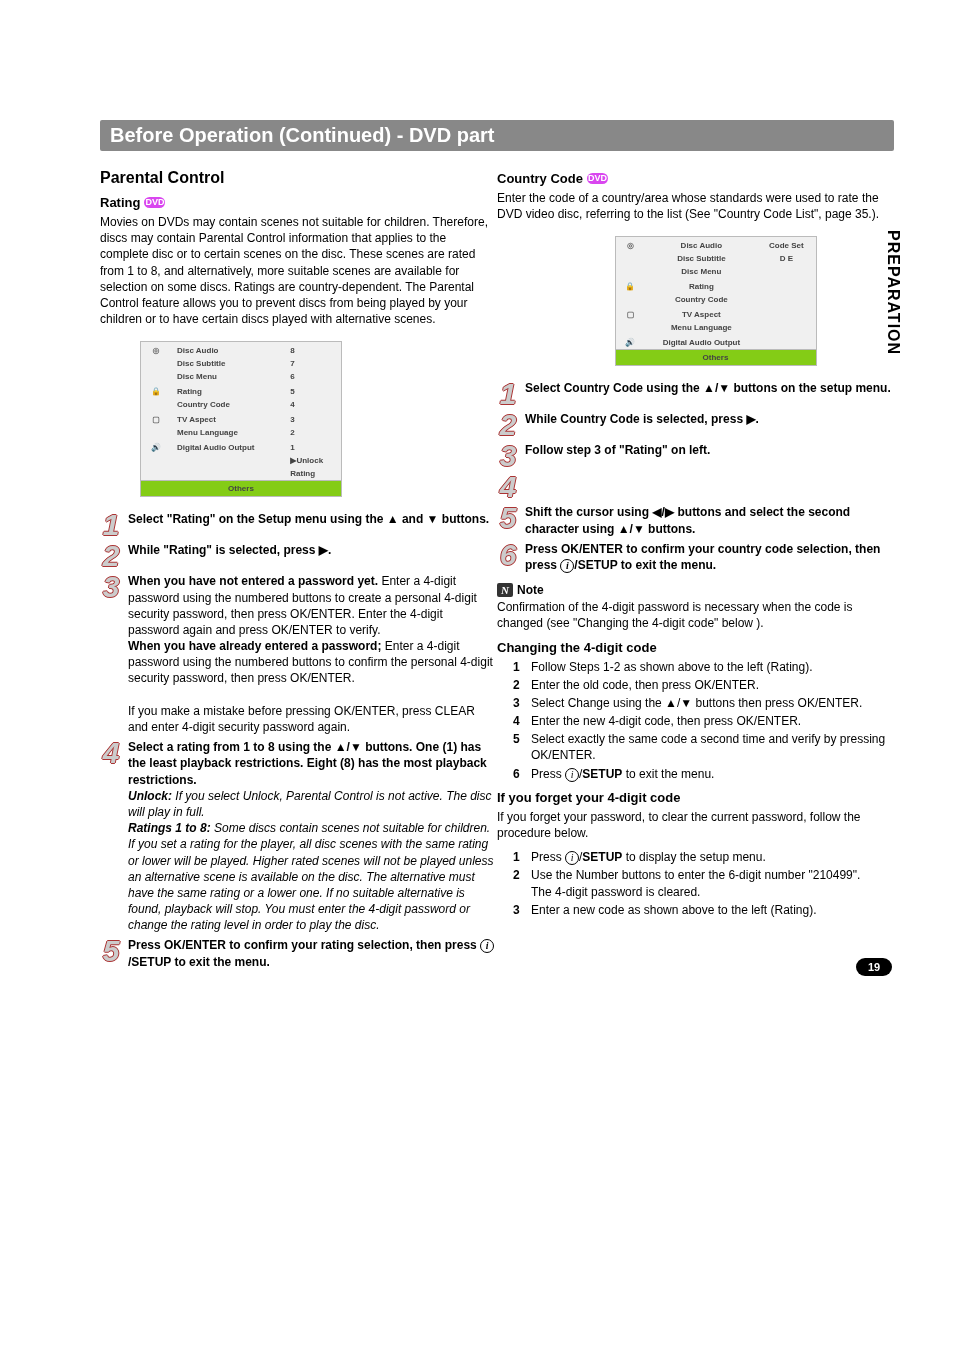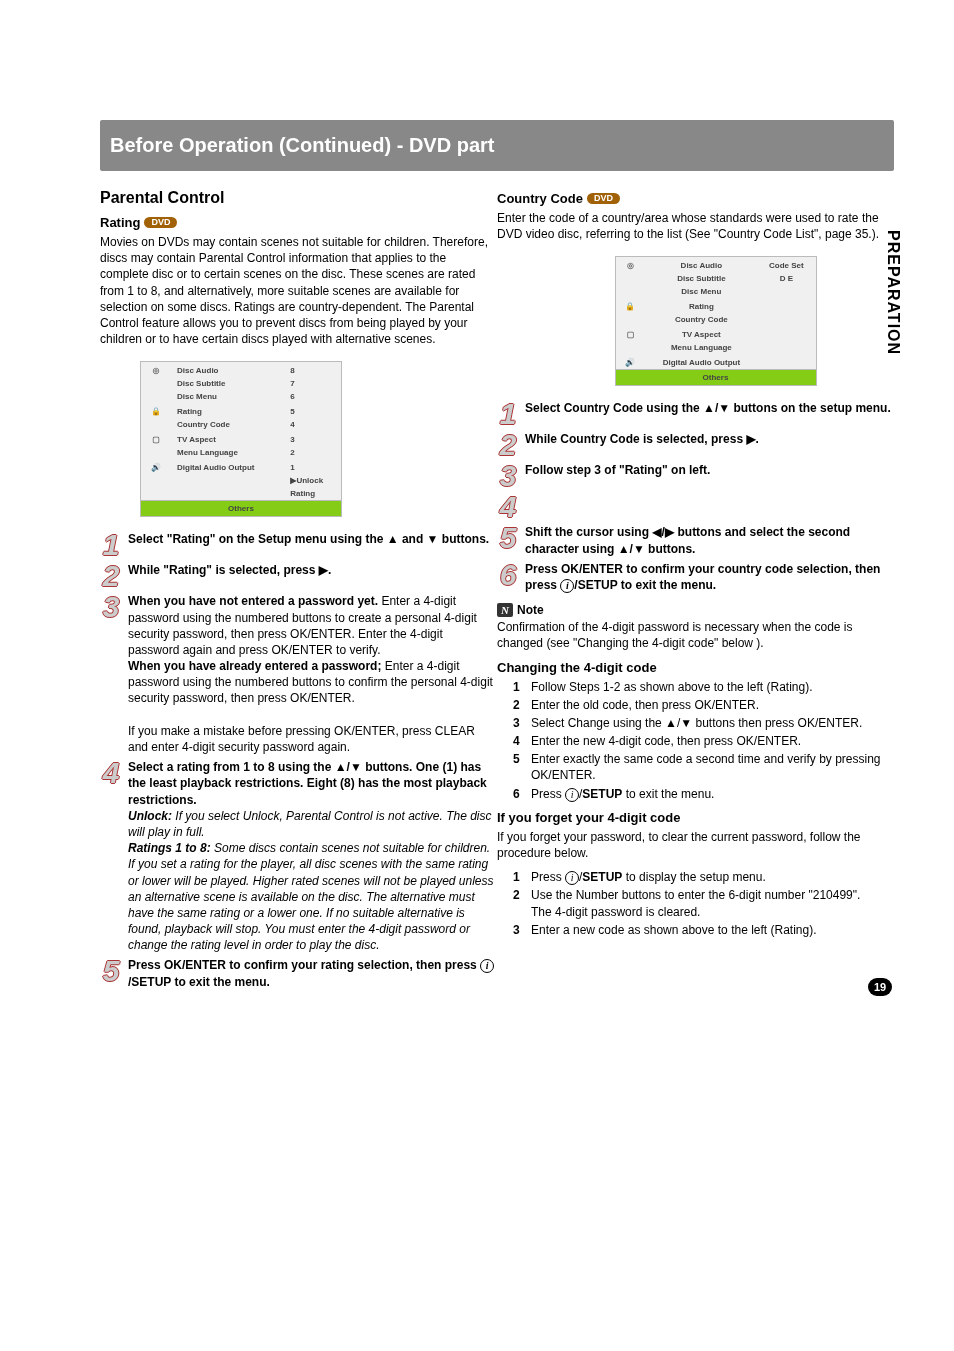--- a/index.html
+++ b/index.html
@@ -24,21 +24,21 @@
     writing-mode: vertical-rl;
     font-weight: bold;
     font-size: 16px;
     letter-spacing: 1px;
   }
   .header-bar {
     background: #888;
     color: #fff;
     font-weight: bold;
     font-size: 20px;
-    padding: 14px 10px;
+    padding: 4px 10px;
     margin-bottom: 14px;
     border-radius: 2px;
   }
   .columns {
     display: flex;
   }
   .col {
     flex: 1;
   }
   .h2 {
@@ -49,26 +49,26 @@
   .h3 {
     font-weight: bold;
     font-size: 13px;
     margin: 6px 0 4px 0;
     display: flex;
     align-items: center;
     gap: 4px;
   }
   .dvd-badge {
     display: inline-flex;
-    background: #a16207;
+    background: #d946ef;
     color: #fff;
     border-radius: 10px;
     font-size: 9px;
     font-weight: bold;
-    padding: 1px 7px;
+    padding: 1px 1px;
     align-items: center;
     line-height: 1;
   }
   .body-text {
     font-size: 12px;
     line-height: 1.35;
     margin: 2px 0 8px 0;
   }
   .menubox {
     display: inline-block;
@@ -143,21 +143,21 @@
     display: flex;
     gap: 8px;
     line-height: 1.35;
     margin-bottom: 2px;
   }
   .small-ol .n { font-weight: bold; min-width: 10px; }
   .page-num {
     position: absolute;
     right: 62px;
     bottom: 36px;
-    width: 24px;
+    width: 36px;
     height: 18px;
     background: #000;
     color: #fff;
     font-weight: bold;
     font-size: 11px;
     border-radius: 10px 10px 10px 10px;
     display: flex;
     align-items: center;
     justify-content: center;
   }
@@ -383,21 +383,21 @@
         <li>
             <span class="n">3</span>
             <span>Select Change using the ▲/▼ buttons then press OK/ENTER.</span>
           </li>
         <li>
             <span class="n">4</span>
             <span>Enter the new 4-digit code, then press OK/ENTER.</span>
           </li>
         <li>
             <span class="n">5</span>
-            <span>Enter exactly the same code a second time and verify by pressing OK/ENTER.</span>
+            <span>Select exactly the same code a second time and verify by pressing OK/ENTER.</span>
           </li>
         <li>
             <span class="n">6</span>
             <span><span>Press </span><span class="info-i">i</span><span>/</span><b>SETUP</b><span> to exit the menu.</span></span>
           </li>
       </ul>
 
       <div class="h3">If you forget your 4-digit code</div>
       <div class="body-text">If you forget your password, to clear the current password, follow the procedure below.</div>
       <ul class="small-ol">

